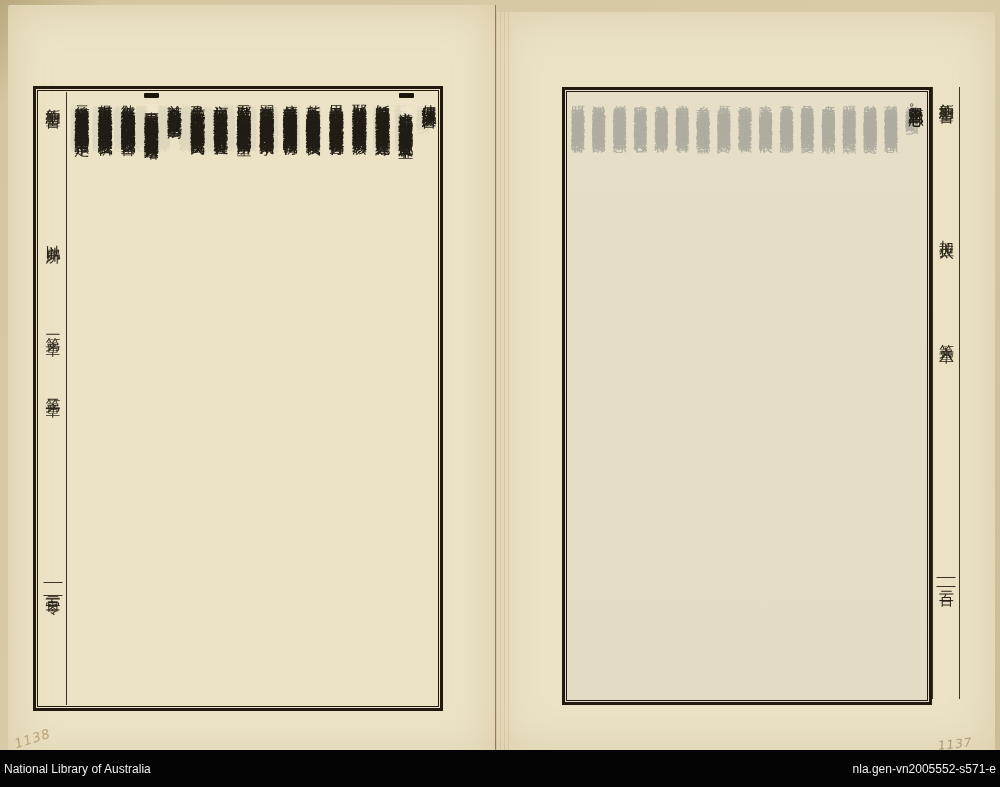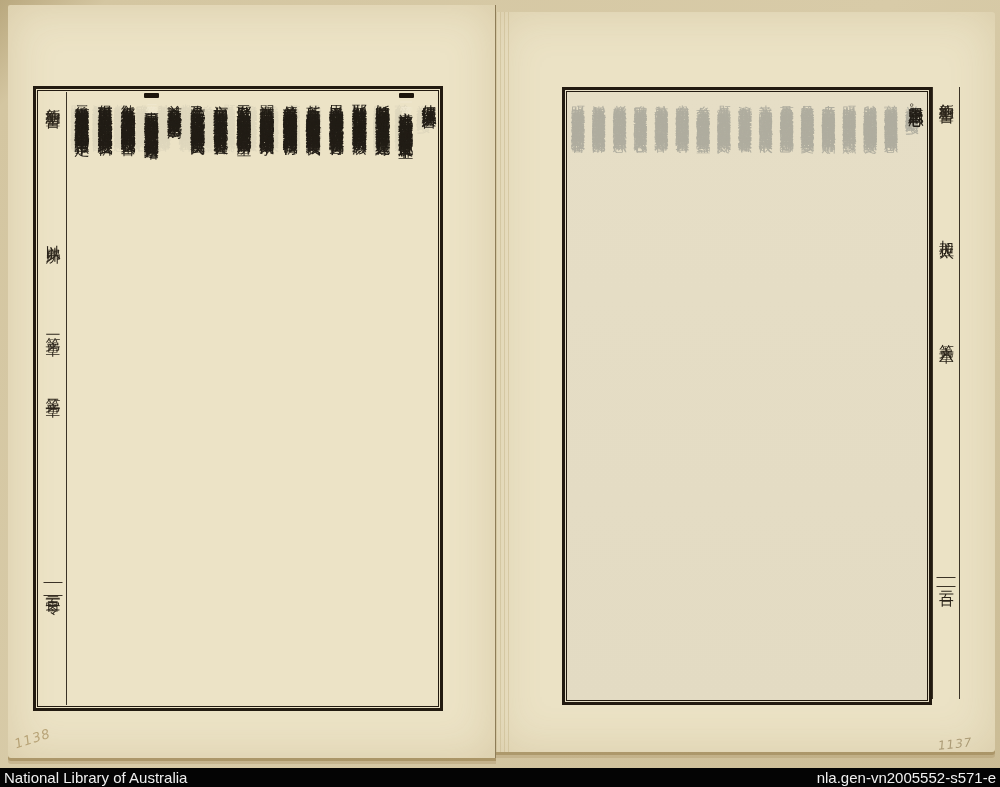--- a/index.html
+++ b/index.html
@@ -58,23 +58,23 @@
 
   .visible-col{position:absolute;right:5px;top:5px;writing-mode:vertical-rl;text-orientation:upright;
      font-size:15px;line-height:1.1;letter-spacing:1px;color:#221d16;}
 
   
   .pencil{position:absolute;font-family:"DejaVu Sans", sans-serif;font-style:italic;opacity:.75;}
   .pencil-left{left:14px;top:731px;color:#a8905f;font-size:13px;transform:rotate(-18deg);letter-spacing:1px;}
   .pencil-right{left:938px;top:737px;color:#99875f;font-size:12px;transform:rotate(-6deg);letter-spacing:1px;}
 
   
-  .caption-bar{position:absolute;left:0;right:0;bottom:0;height:19px;background:#040404;
+  .caption-bar{position:absolute;left:0;right:0;bottom:0;height:37px;background:#040404;
      display:flex;justify-content:space-between;align-items:center;padding:0 4px;
-     font-family:"Liberation Sans", sans-serif;font-size:15px;color:#efefef;}
+     font-family:"Liberation Sans", sans-serif;font-size:12px;color:#efefef;}
 </style>
 </head>
 <body>
 
 <div class="stage">
 
   <div class="page page-left">
     <div class="frame frame-left">
       <div class="mstrip mstrip-left">
         <span class="m-series">新約聖書</span>

